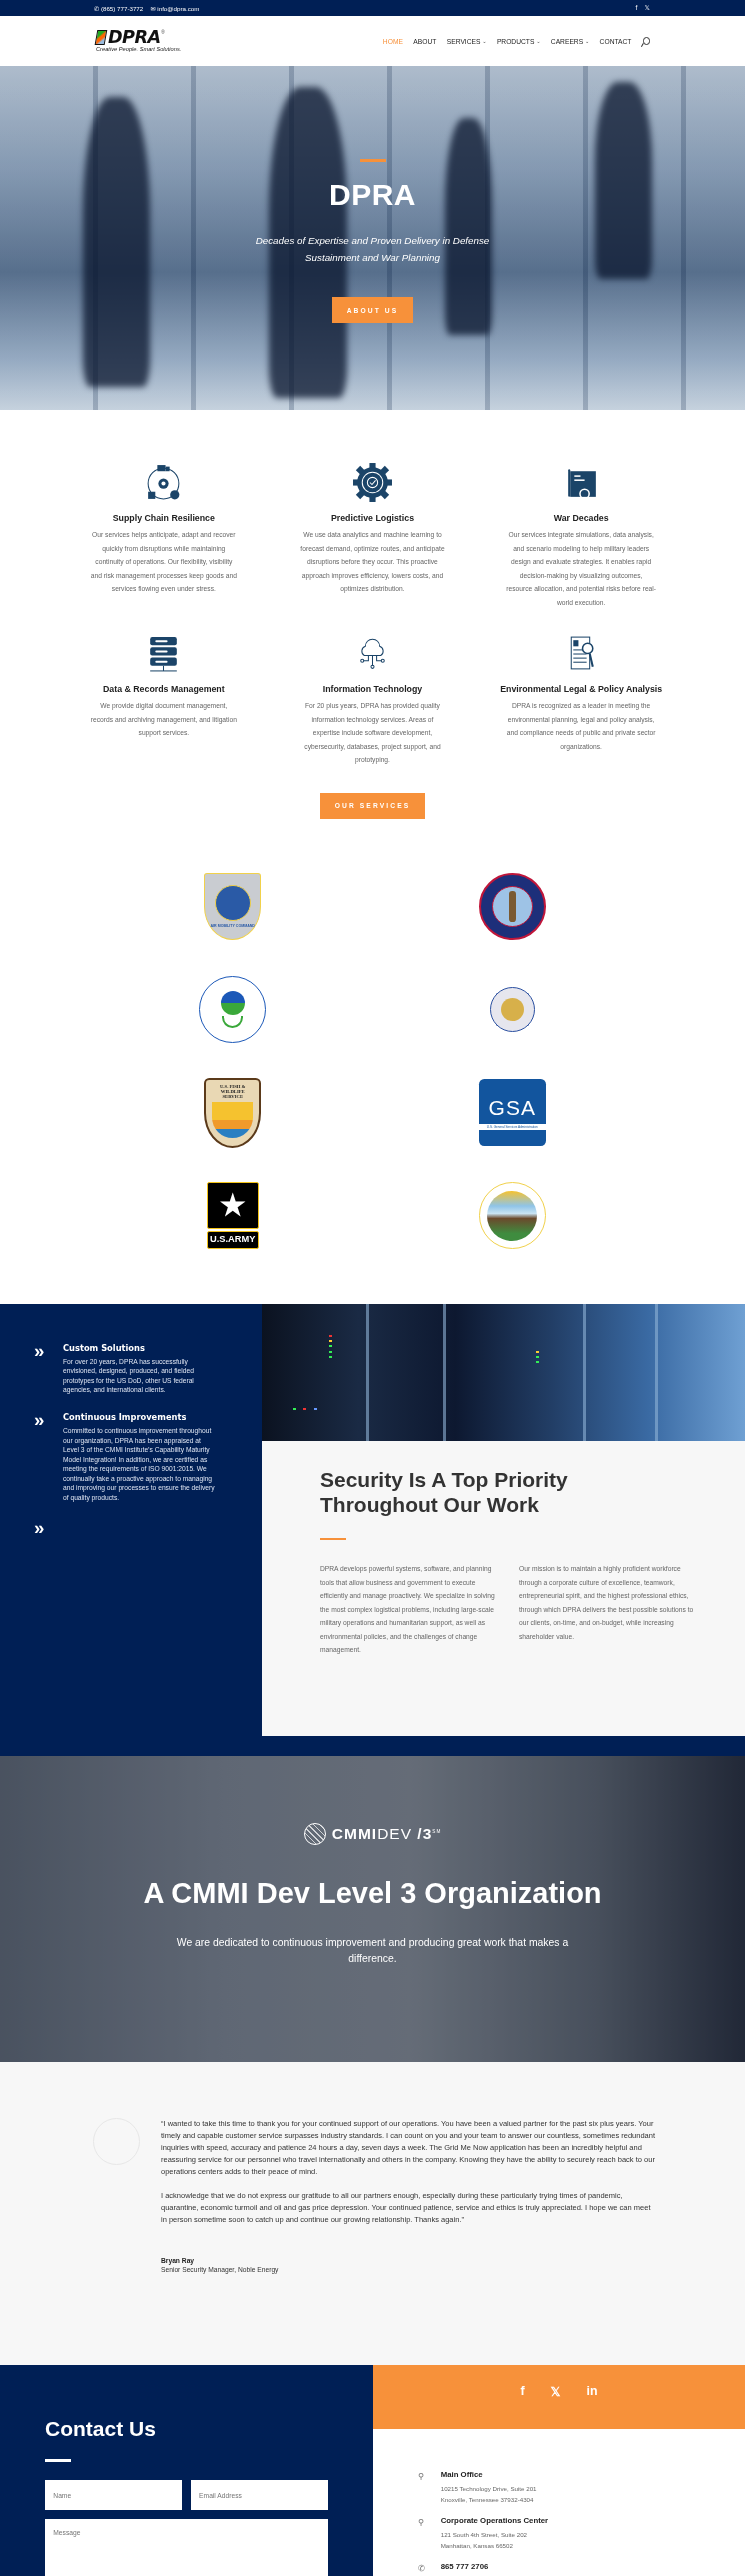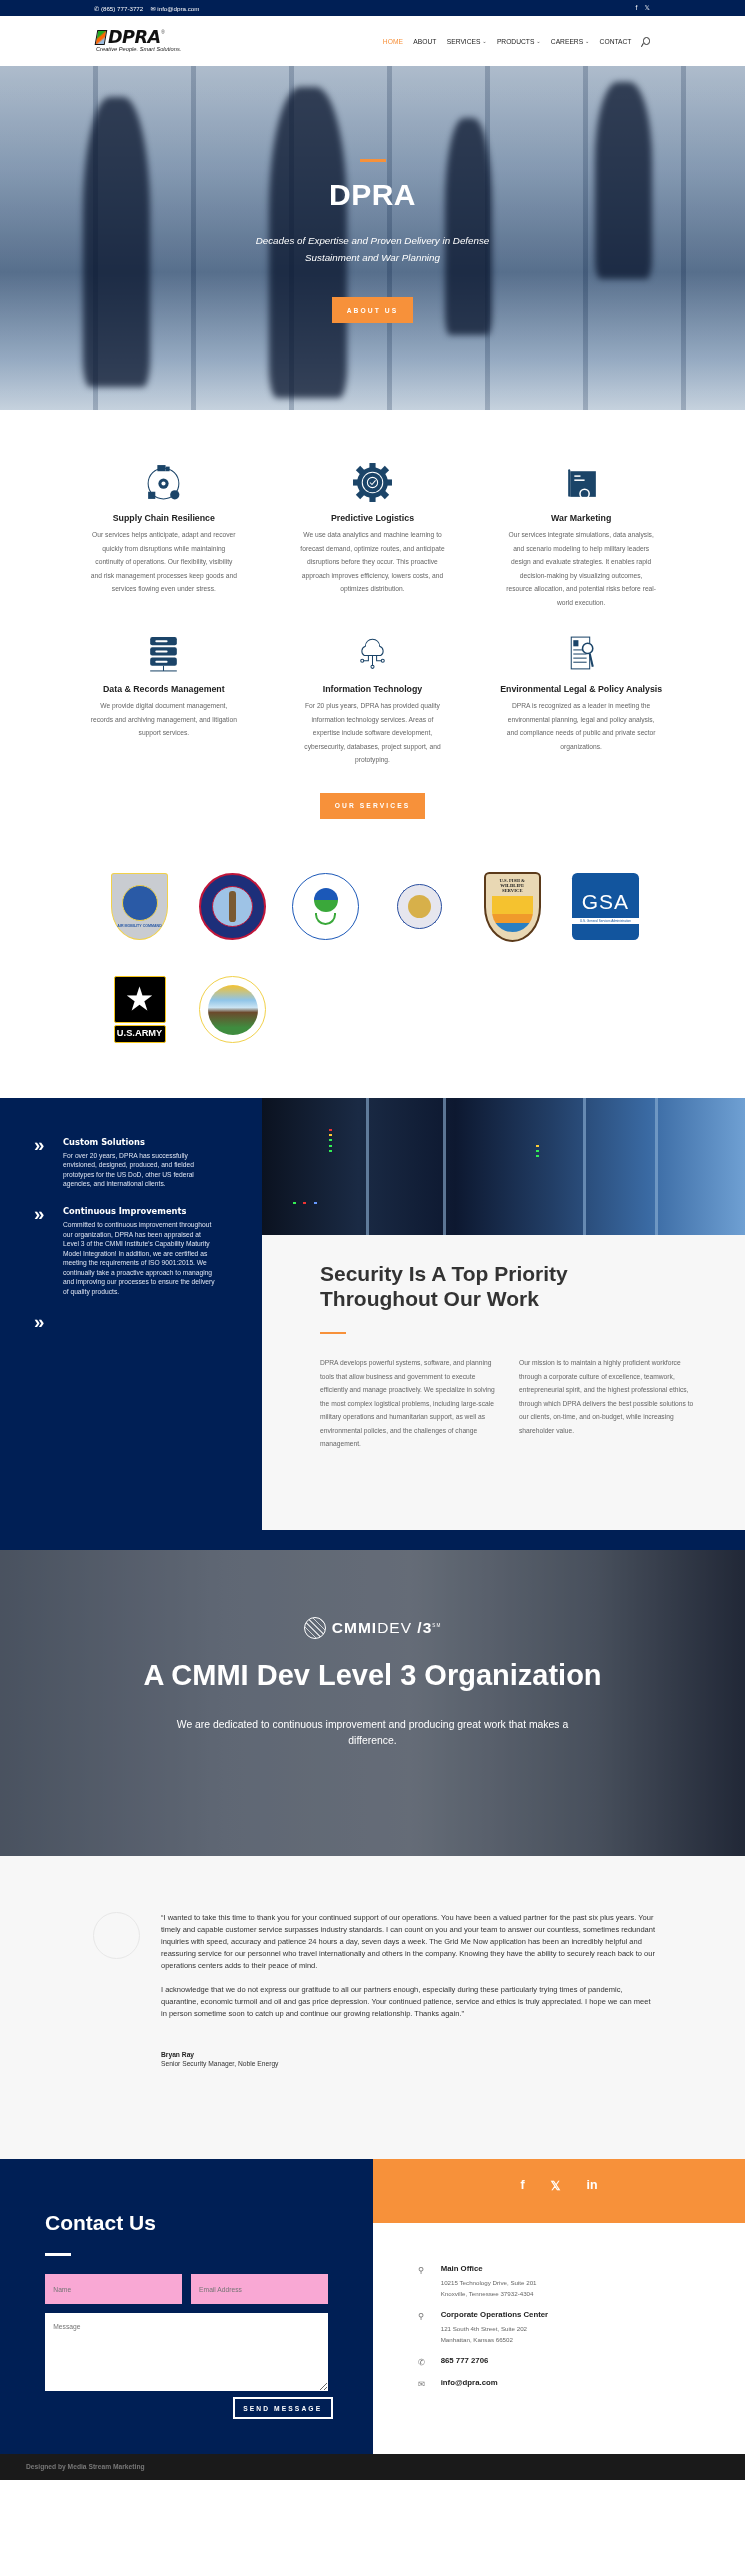--- a/index.html
+++ b/index.html
@@ -27,21 +27,21 @@
 .hero h1{font-size:30px;color:#fff;font-weight:700;margin-top:16.6px;position:relative;z-index:2;letter-spacing:0.5px}
 .hero p{font-size:9.8px;color:#fff;font-style:italic;text-align:center;margin-top:21px;line-height:16.6px;width:238px;position:relative;z-index:2}
 .btn-orange{background:#f7913a;color:#fff;font-weight:700;letter-spacing:2.1px;font-size:6.7px;padding:9.3px 14.5px;display:inline-block;cursor:pointer;position:relative;z-index:2}
 .hero .btn-orange{margin-top:31px}
 .services{padding:49px 70px 21px;display:grid;grid-template-columns:repeat(3,1fr);column-gap:21px;row-gap:21px}
 .svc{text-align:center;display:flex;flex-direction:column;align-items:center}
 .svc .ico{width:47px;height:47px;display:flex;align-items:center;justify-content:center}
 .svc h3{font-size:8.8px;color:#222;margin-top:7px;font-weight:700}
 .svc p{font-size:6.7px;line-height:13.5px;color:#666;margin-top:5.2px;width:150px}
 .svc-btn-wrap{text-align:center;margin-top:5.2px}
-.logos{display:grid;grid-template-columns:repeat(6,1fr);padding:52px 93px 52px;row-gap:31px;justify-items:center}
+.logos{display:grid;grid-template-columns:repeat(2,1fr);padding:52px 93px 52px;row-gap:31px;justify-items:center}
 .logo-badge{width:72px;height:72px;display:flex;align-items:center;justify-content:center;text-align:center;font-size:4.7px;font-weight:700}
 .features{background:#001f55;position:relative;height:452px}
 .feat-list{position:absolute;left:0;top:0;width:262px;padding:39px 0 0 34px}
 .feat{display:flex;gap:15.5px;margin-bottom:17.6px}
 .feat .chev{color:#fff;font-size:18.6px;line-height:15.5px;font-weight:700;width:13.5px}
 .feat h4{color:#fff;font-size:8.3px;font-weight:900;font-family:"DejaVu Sans",sans-serif}
 .feat p{color:#dfe6f3;font-size:6.7px;line-height:9.5px;margin-top:4.1px;width:155px}
 .server-img{position:absolute;left:262px;top:0;right:0;height:137px;background:linear-gradient(90deg,#0b1220 0%,#1a2a44 20%,#0d1830 40%,#223e66 60%,#3a6aa3 80%,#6fa0d3 100%);overflow:hidden}
 .server-img .rack{position:absolute;top:0;bottom:0;width:3.1px;background:#8fb3d6;opacity:.6}
 .server-img .led{position:absolute;width:3.1px;height:2.1px}
@@ -49,33 +49,33 @@
 .sec-panel h2{font-size:21px;line-height:25px;color:#333;font-weight:700;width:290px}
 .sec-panel .obar{width:26px;height:2.6px;background:#f7913a;margin-top:21px}
 .sec-cols{display:flex;gap:21px;margin-top:22px}
 .sec-cols p{width:178px;font-size:6.7px;line-height:13.5px;color:#666}
 .cmmi{height:306px;position:relative;background:linear-gradient(90deg,#5c6675 0%,#7d8694 30%,#868e99 55%,#59626f 80%,#1e2536 100%);display:flex;flex-direction:column;align-items:center;padding-top:67px;overflow:hidden}
 .cmmi:before{content:"";position:absolute;inset:0;background:rgba(40,46,58,.35)}
 .cmmi .brand{display:flex;align-items:center;gap:6.2px;color:#fff;position:relative;z-index:2;font-size:15.5px;letter-spacing:1px}
 .cmmi .globe{width:22px;height:22px;border-radius:50%;border:1.6px solid #fff;position:relative;background:repeating-linear-gradient(45deg,transparent 0 3.1px,rgba(255,255,255,.7) 3.1px 4.1px)}
 .cmmi .brand b{font-weight:900}
 .cmmi .brand sup{font-size:4.7px}
-.cmmi h2{font-size:29px;color:#fff;text-align:right;line-height:34px;margin-top:19px;position:relative;z-index:2;font-weight:700}
+.cmmi h2{font-size:29px;color:#fff;text-align:right;line-height:34px;margin-top:31px;position:relative;z-index:2;font-weight:700}
 .cmmi p{font-size:10.4px;color:#fff;text-align:center;line-height:16.6px;width:404px;margin-top:25px;position:relative;z-index:2}
 .testimonial{background:#f7f7f7;padding:56px 83px 57px 93px;display:flex;gap:21px;height:303px}
 .t-avatar{width:47px;height:47px;border-radius:50%;border:1.6px solid #e7e7e7;flex-shrink:0}
 .t-body p{font-size:7.5px;line-height:12px;color:#333;width:497px;margin-bottom:12.4px}
 .t-name{font-weight:700;font-size:6.7px;color:#222;margin-top:31px}
 .t-role{font-size:6.7px;color:#333;margin-top:2.1px}
 .contact{display:flex;height:295px}
 .c-left{width:373px;background:#001f55;padding:52px 45px 0 45px}
 .c-left h2{font-size:21px;color:#fff;font-weight:700}
 .c-left .wbar{width:26px;height:2.6px;background:#fff;margin-top:18.6px}
 .form-row{display:flex;gap:8.8px;margin-top:18.6px}
-.form-row input{width:137px;height:29.5px;border:none;padding:0 8.3px;font-size:6.7px;font-family:"Liberation Sans",sans-serif;color:#666;background:#f9a8d4}
+.form-row input{width:137px;height:29.5px;border:none;padding:0 8.3px;font-size:6.7px;font-family:"Liberation Sans",sans-serif;color:#666;background:#ffffff}
 textarea{width:283px;height:78px;border:none;margin-top:8.8px;padding:10.4px 8.3px;font-size:6.7px;font-family:"Liberation Sans",sans-serif;color:#666;resize:vertical}
 .send{display:block;margin-left:auto;margin-right:-4.7px;width:100px;margin-top:4.7px;border:2.1px solid #fff;color:#fff;background:transparent;font-weight:700;letter-spacing:2.1px;font-size:6.7px;padding:5.2px 0;text-align:center;font-family:"Liberation Sans",sans-serif;cursor:pointer}
 .c-right{width:373px;background:#fff}
 .social-bar{background:#f7913a;height:64px;display:flex;align-items:center;justify-content:center;gap:26px;color:#fff;font-size:12.4px;font-weight:700;padding-bottom:10.4px}
 .addr{padding:41px 0 0 45px}
 .addr-item{display:flex;gap:15.5px;margin-bottom:10.4px}
 .addr-item .pin{width:7.2px;color:#777;font-size:8.3px;padding-top:1px}
 .addr-item h5{font-size:7.8px;color:#222;font-weight:700}
 .addr-item .lines{font-size:6.2px;line-height:11.4px;color:#666;margin-top:4.1px}
 .footer{height:26px;background:#1a1a1a;display:flex;align-items:center;padding-left:26px;color:#777;font-size:6.7px;font-weight:700}
@@ -182,21 +182,21 @@
   <div class="svc">
     <div class="ico">
       <svg width="41" height="41" viewBox="0 0 80 80">
           <rect x="14" y="14" width="4" height="54" rx="2" fill="#1b4468"></rect>
           <rect x="18" y="18" width="50" height="50" fill="#1b4468"></rect>
           <rect x="26" y="26" width="12" height="3" fill="#fff"></rect>
           <rect x="26" y="34" width="20" height="3" fill="#fff"></rect>
           <circle cx="46" cy="62" r="9" fill="none" stroke="#fff" stroke-width="3"></circle>
         </svg>
     </div>
-    <h3>War Marketing</h3>
+    <h3>War Decades</h3>
     <p>Our services integrate simulations, data analysis, and scenario modeling to help military leaders design and evaluate strategies. It enables rapid decision-making by visualizing outcomes, resource allocation, and potential risks before real-world execution.</p>
   </div>
   <div class="svc">
     <div class="ico">
       <svg width="41" height="41" viewBox="0 0 80 80">
           <g fill="#1b4468">
             <rect x="14" y="8" width="52" height="16" rx="4"></rect>
             <rect x="14" y="28" width="52" height="16" rx="4"></rect>
             <rect x="14" y="48" width="52" height="16" rx="4"></rect>
             <rect x="39" y="64" width="2" height="10"></rect>

